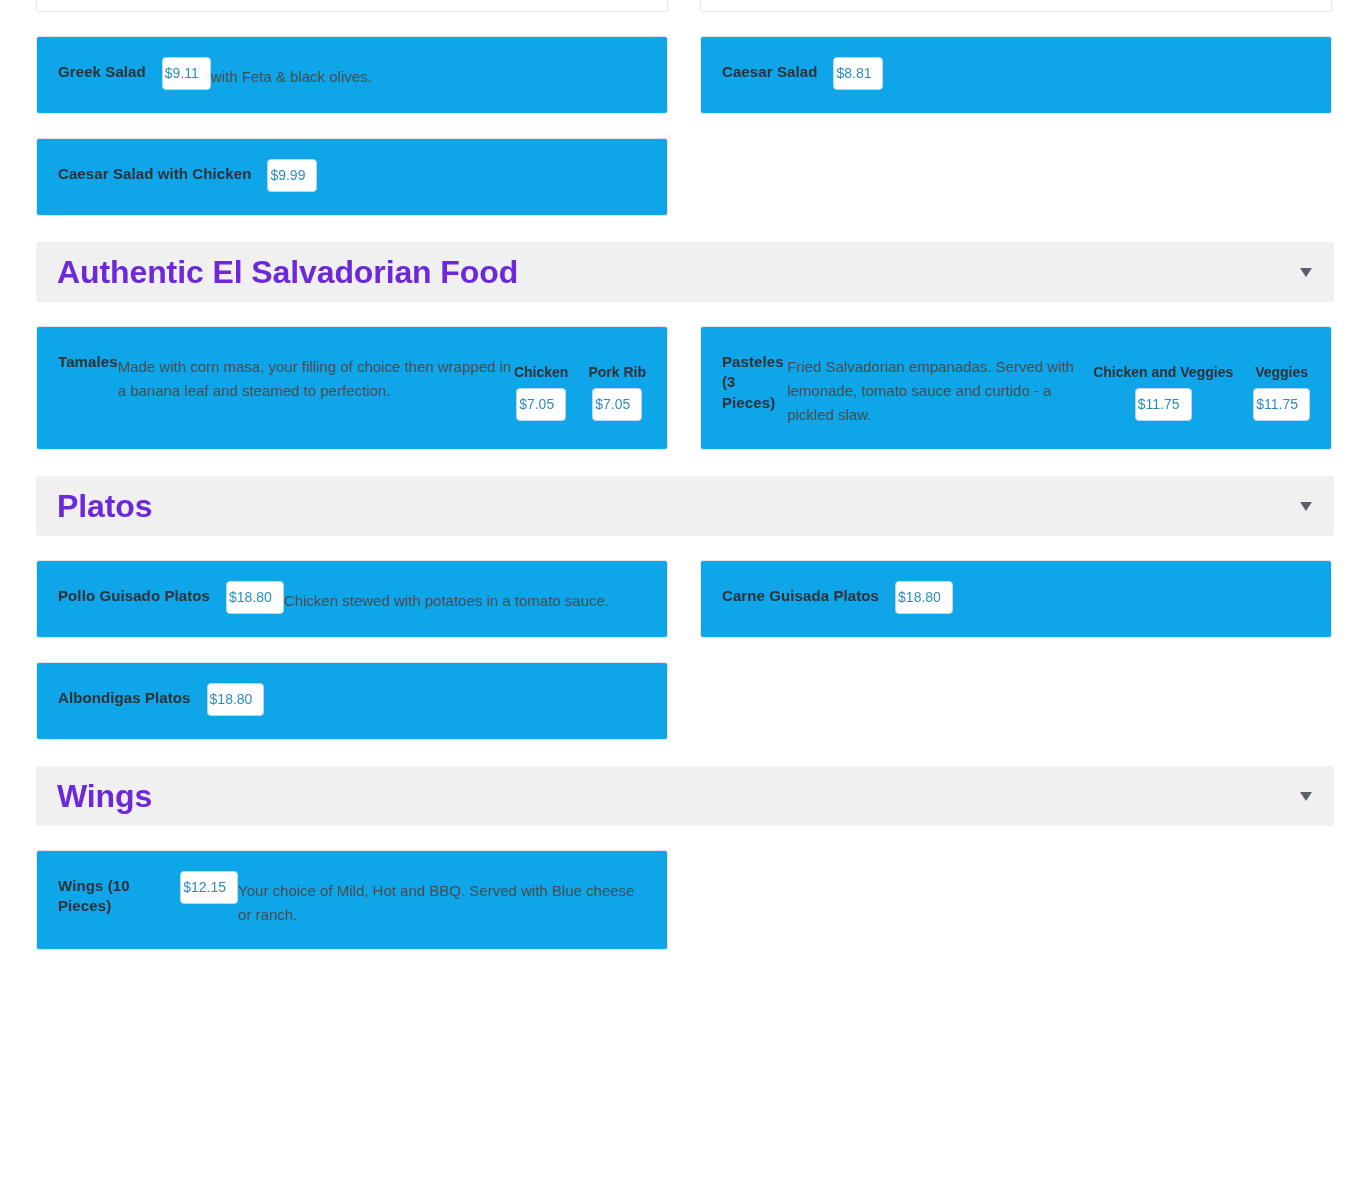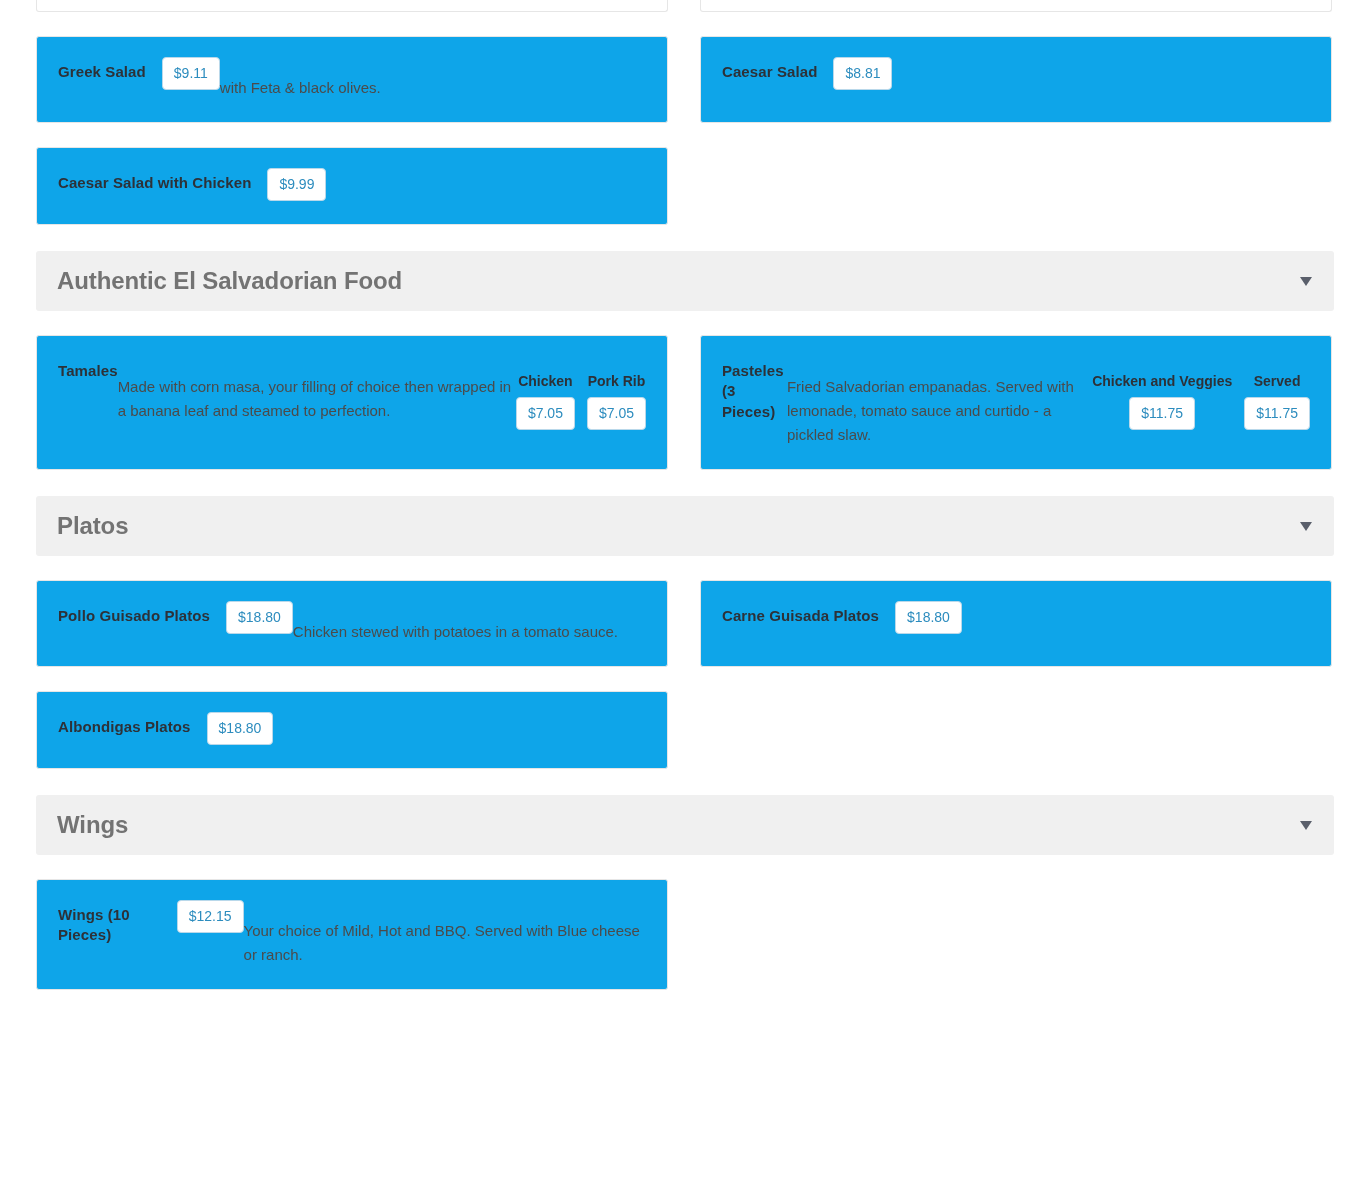--- a/index.html
+++ b/index.html
@@ -56,36 +56,36 @@
 
   .price {
     flex: none;
     display: inline-block;
     border: 1px solid #b9d8ea;
     border-radius: 4px;
     background: #ffffff;
     color: #2c8cbe;
     font-size: 14px;
     line-height: 1;
-    padding: 8px 11px 9px 11px;
+    padding: 8px 11px 9px 2px;
     white-space: nowrap;
   }
 
   .item-desc {
     font-size: 15px;
     color: #4b4b4b;
     line-height: 1.6;
-    margin-top: 19px;
+    margin-top: 8px;
     max-width: 560px;
   }
 
   
   .variants {
     display: flex;
-    gap: 12px;
+    gap: 20px;
     margin-top: 18px;
   }
 
   .variant {
     display: flex;
     flex-direction: column;
     align-items: center;
     gap: 9px;
   }
 
@@ -103,23 +103,23 @@
     background: #f0f0f0;
     border-radius: 3px;
     height: 60px;
     display: flex;
     align-items: center;
     justify-content: space-between;
     padding: 0 22px 0 21px;
   }
 
   .section-title {
-    font-size: 24px;
+    font-size: 32px;
     font-weight: bold;
-    color: #737373;
+    color: #6d28d9;
     line-height: 1;
     letter-spacing: -.1px;
   }
 
   .chevron-down {
     width: 0;
     height: 0;
     border-left: 6px solid transparent;
     border-right: 6px solid transparent;
     border-top: 9px solid #5a5f6b;
@@ -206,21 +206,21 @@
       <div class="card-head">
         <div class="item-title">Pasteles (3 Pieces)</div>
       </div>
       <div class="item-desc">Fried Salvadorian empanadas. Served with lemonade, tomato sauce and curtido - a pickled slaw.</div>
       <div class="variants">
         <div class="variant">
           <div class="variant-label">Chicken and Veggies</div>
           <div class="price">$11.75</div>
         </div>
         <div class="variant">
-          <div class="variant-label">Served</div>
+          <div class="variant-label">Veggies</div>
           <div class="price">$11.75</div>
         </div>
       </div>
     </div>
 
   </div>
 
   <div class="section-header">
     <div class="section-title">Platos</div>
     <span class="chevron-down"></span>

